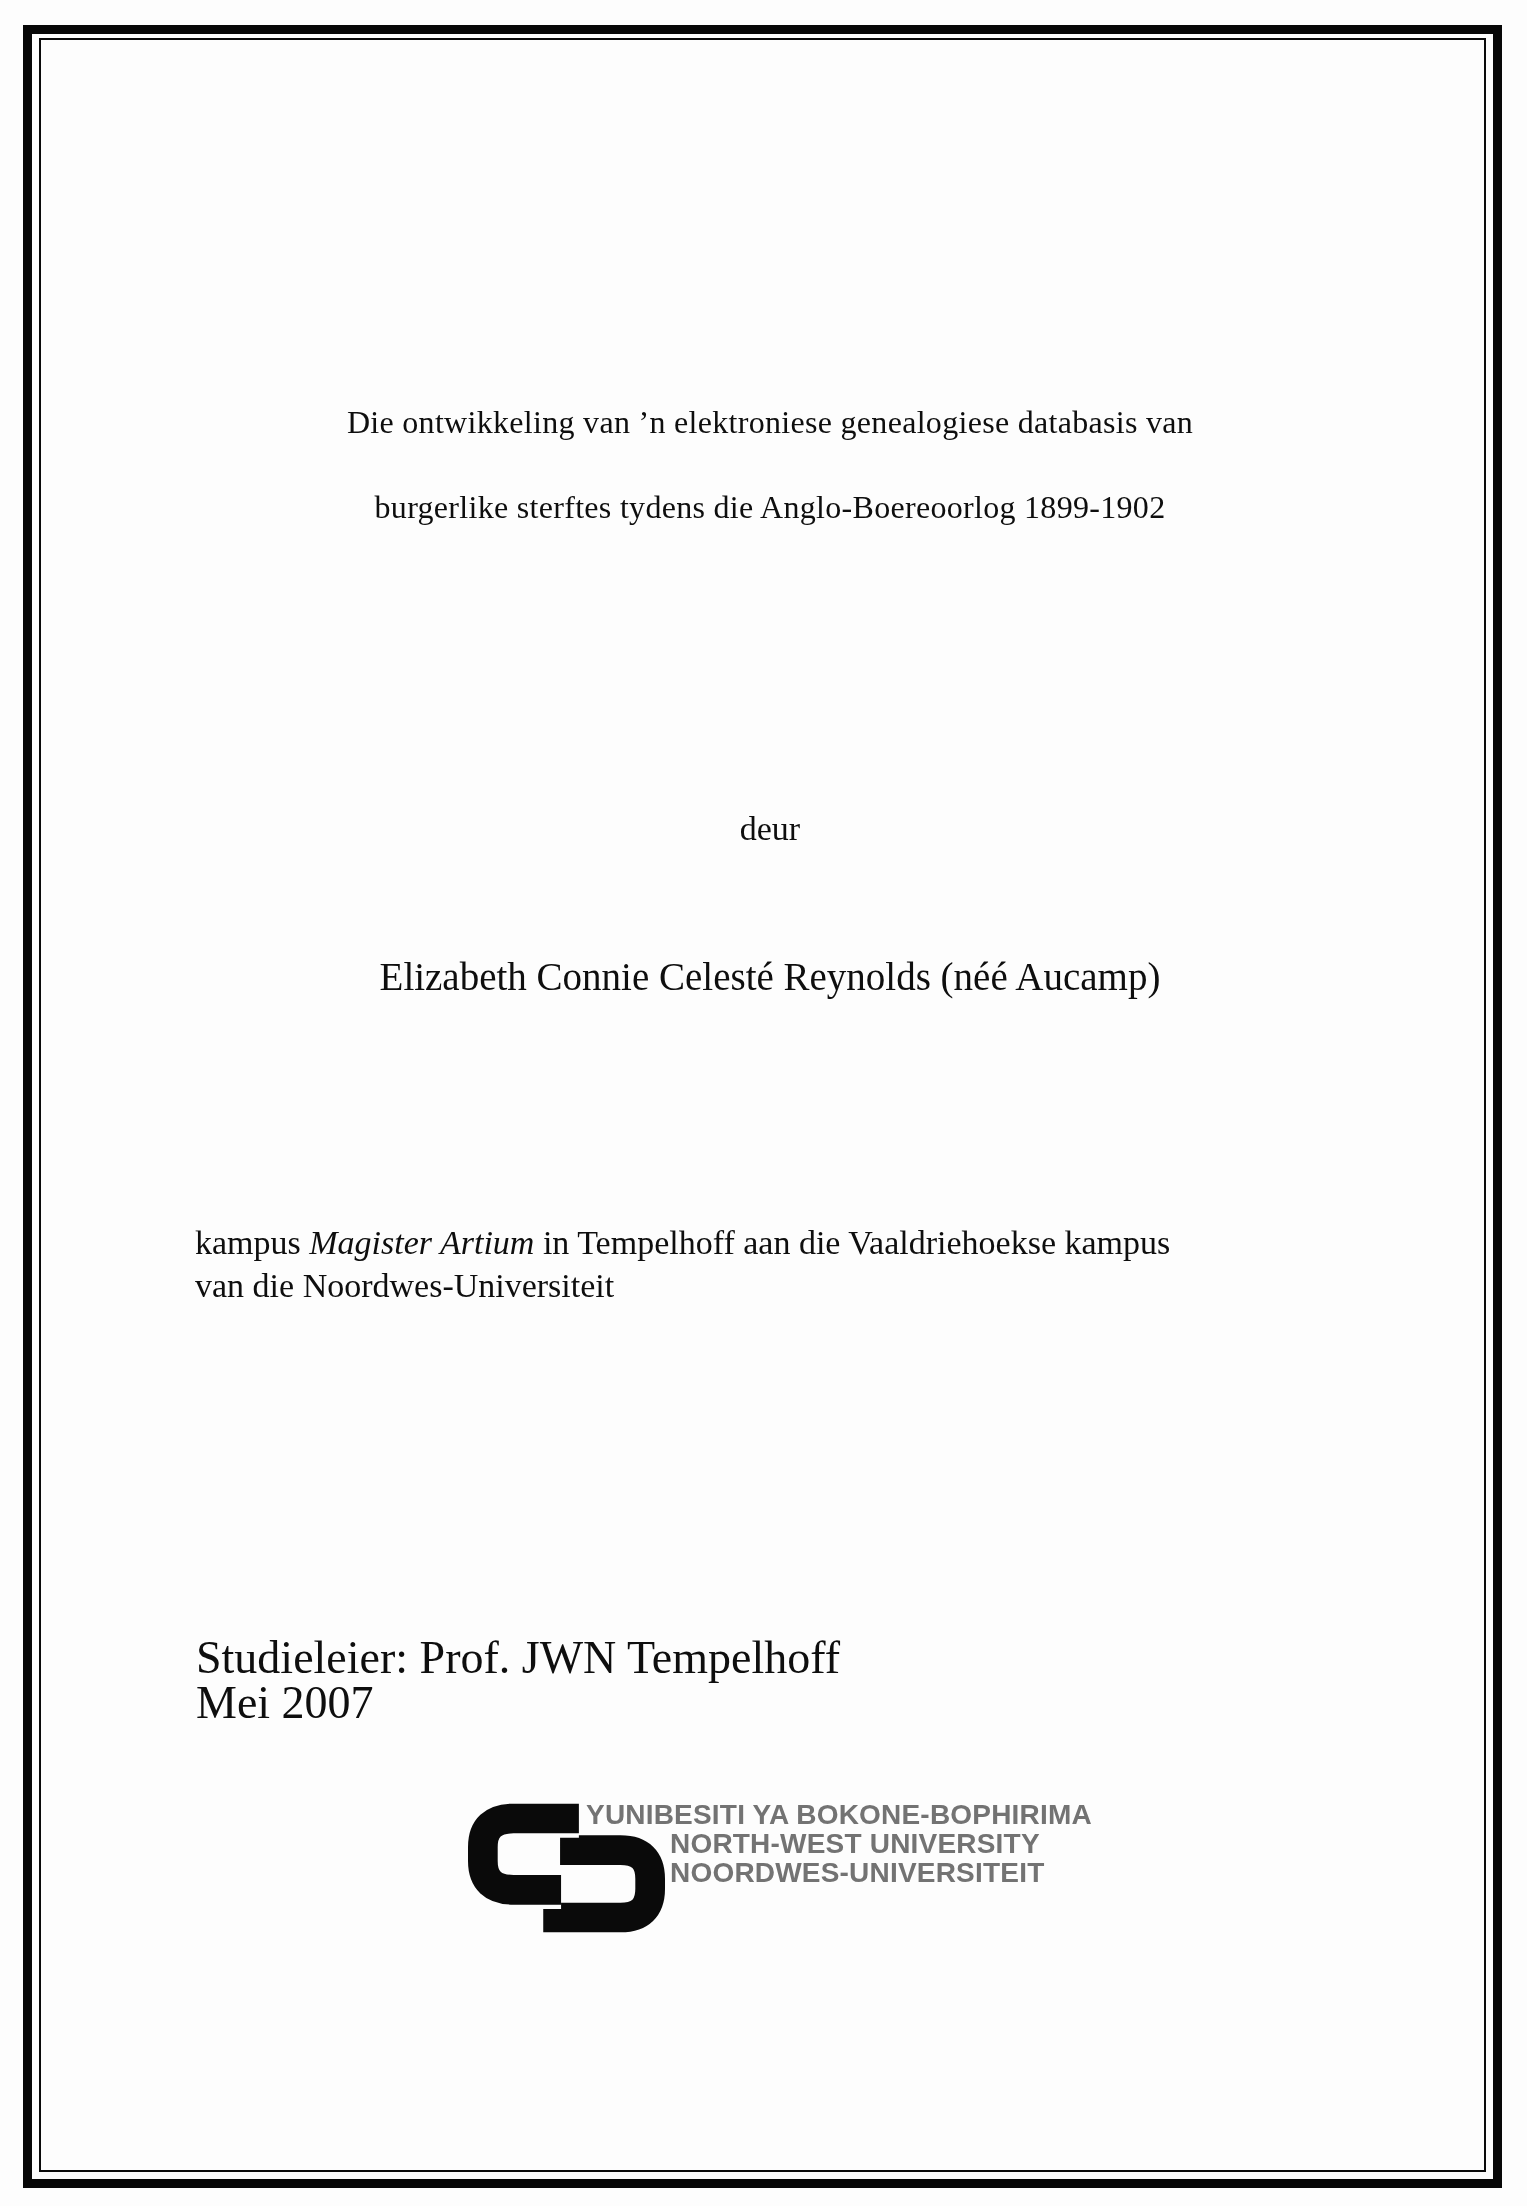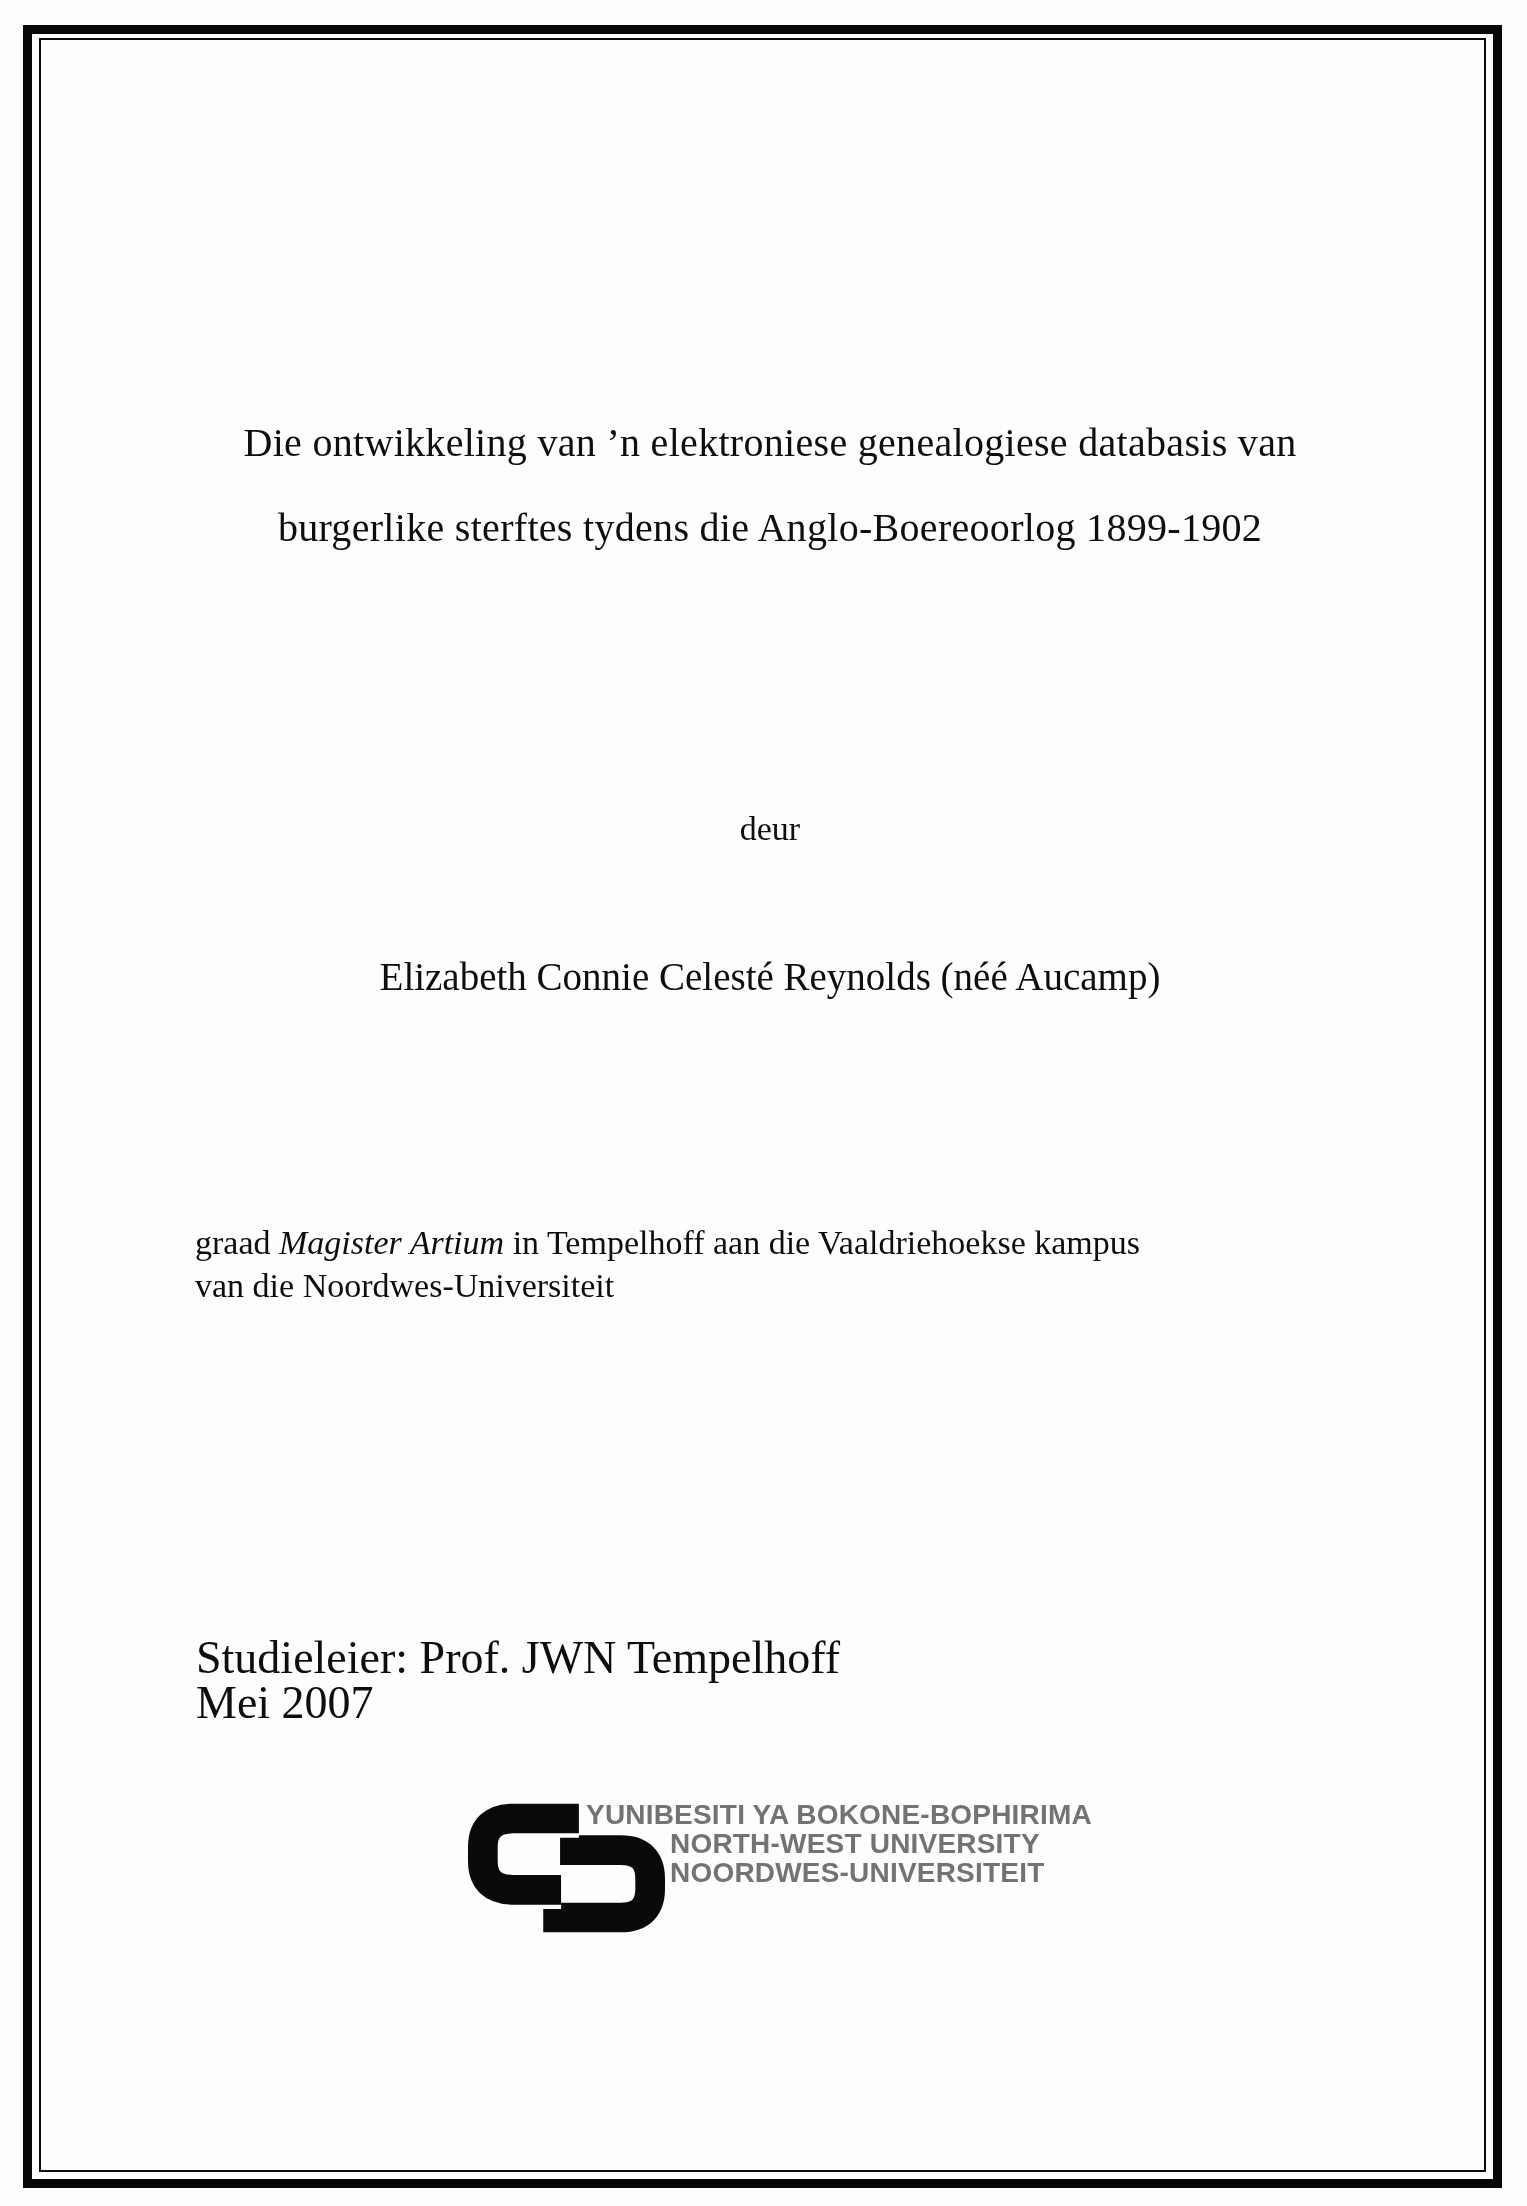--- a/index.html
+++ b/index.html
@@ -33,22 +33,22 @@
     border: 2px solid #0a0a0a;
     box-sizing: border-box;
   }
   .centered-block {
     position: absolute;
     left: 60px;
     width: 1420px;
     text-align: center;
   }
   .title {
-    top: 400px;
-    font-size: 40px;
+    top: 380px;
+    font-size: 32px;
     line-height: 85px;
     letter-spacing: 0.3px;
   }
   .byline {
     top: 812px;
     font-size: 34px;
     line-height: 34px;
   }
   .author {
     top: 957px;
@@ -107,21 +107,21 @@
   <div class="centered-block title">
     <div>Die ontwikkeling van ’n elektroniese genealogiese databasis van</div>
     <div>burgerlike sterftes tydens die Anglo-Boereoorlog 1899-1902</div>
   </div>
 
   <div class="centered-block author">Elizabeth Connie Celesté Reynolds (néé Aucamp)</div>
 
   <div class="centered-block byline">deur</div>
 
   <div class="description">
-    <div><span>graad </span><span class="italic">Magister Artium</span><span> in Tempelhoff aan die Vaaldriehoekse kampus</span></div>
+    <div><span>kampus </span><span class="italic">Magister Artium</span><span> in Tempelhoff aan die Vaaldriehoekse kampus</span></div>
     <div>van die Noordwes-Universiteit</div>
   </div>
 
   <div class="supervisor-block">
     <div>Studieleier: Prof. JWN Tempelhoff</div>
     <div>Mei 2007</div>
   </div>
 
   <div class="logo">
     <svg class="logo-mark" viewBox="0 0 200 132" xmlns="http://www.w3.org/2000/svg">

